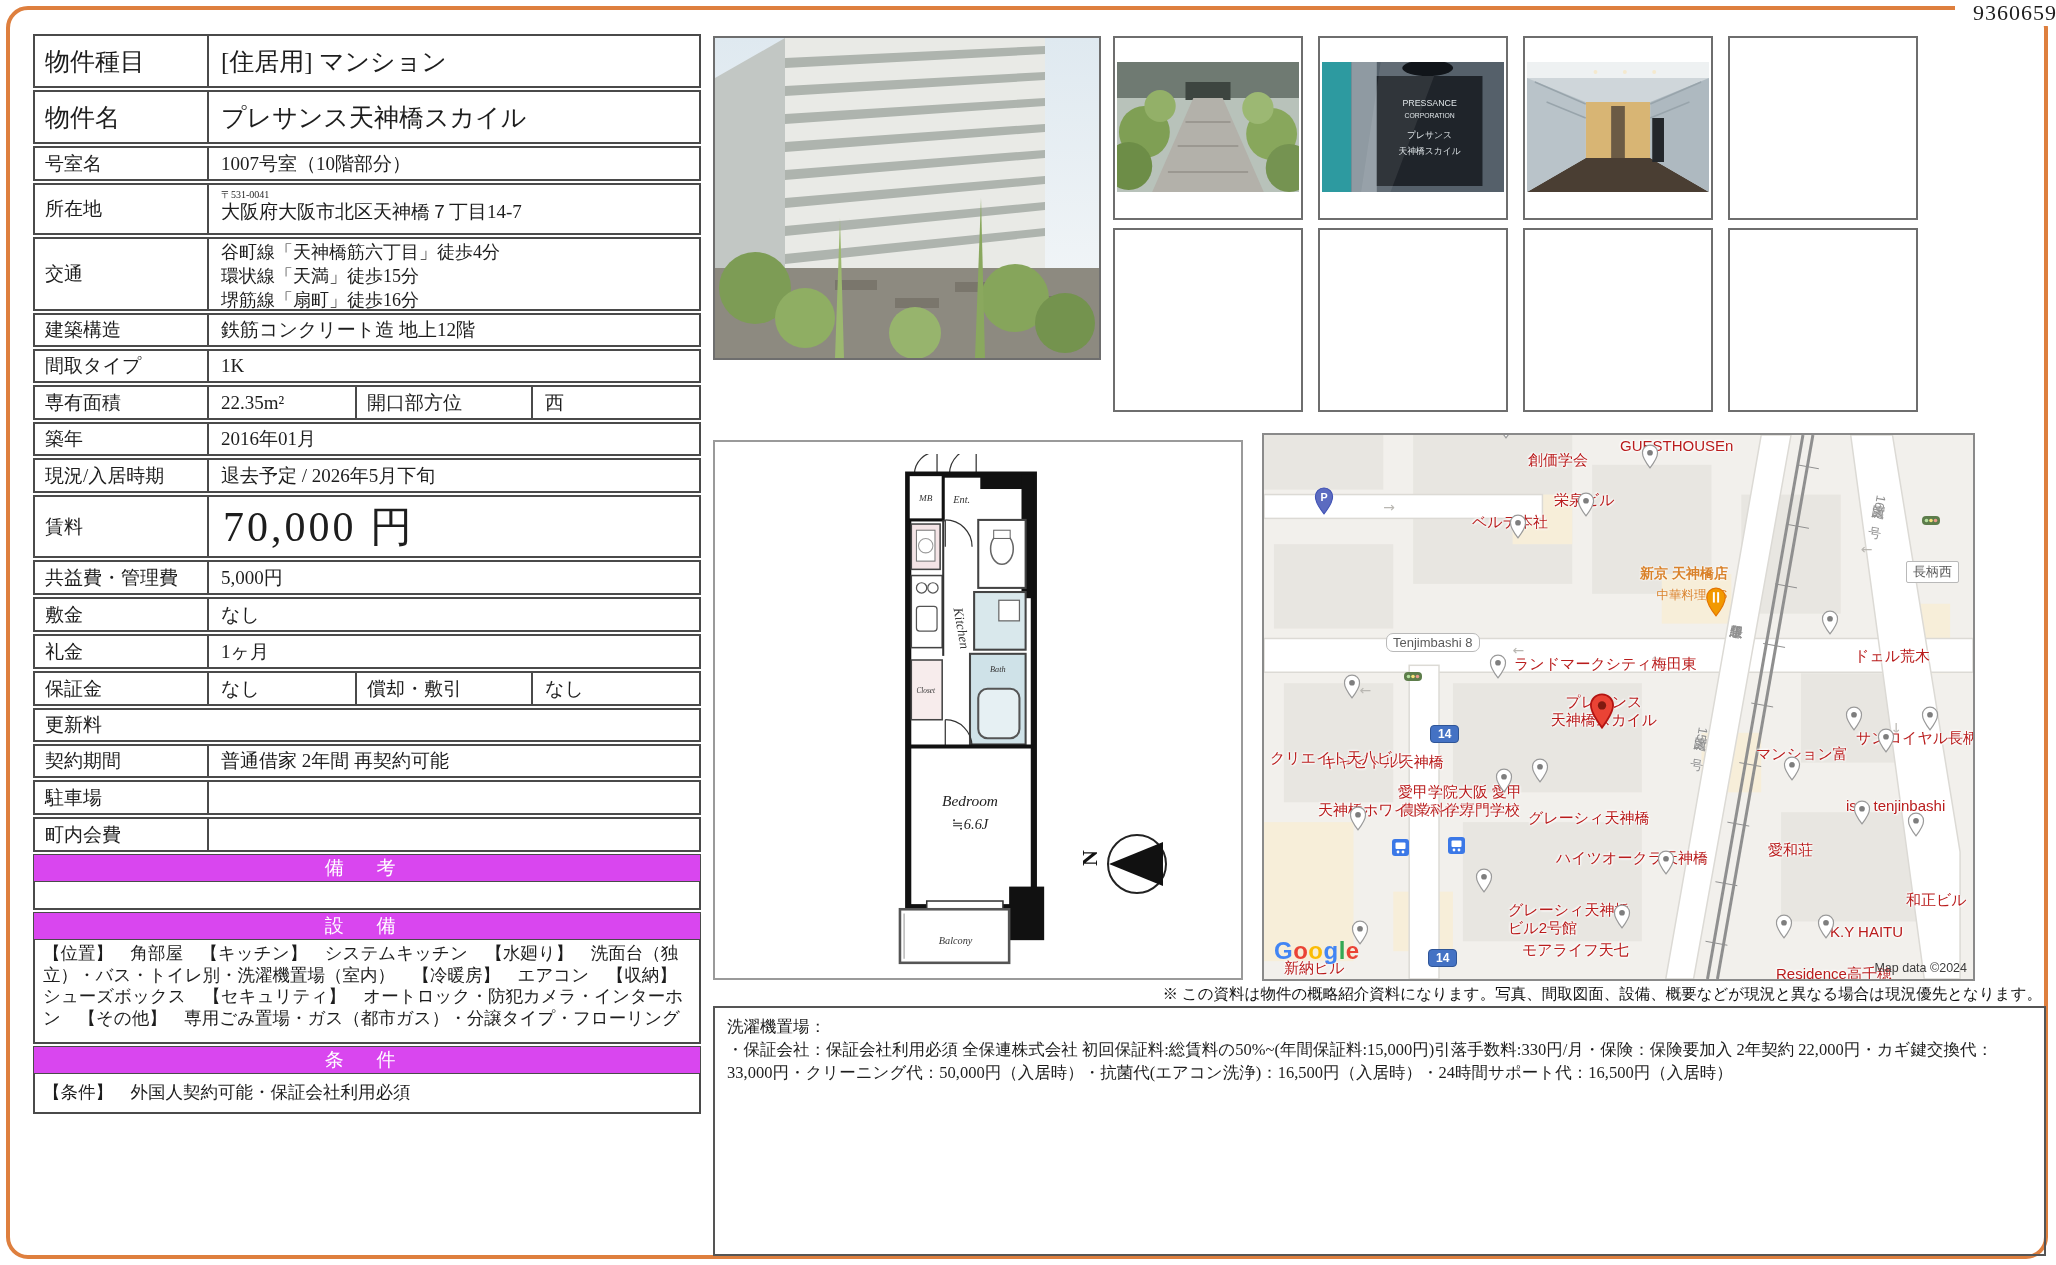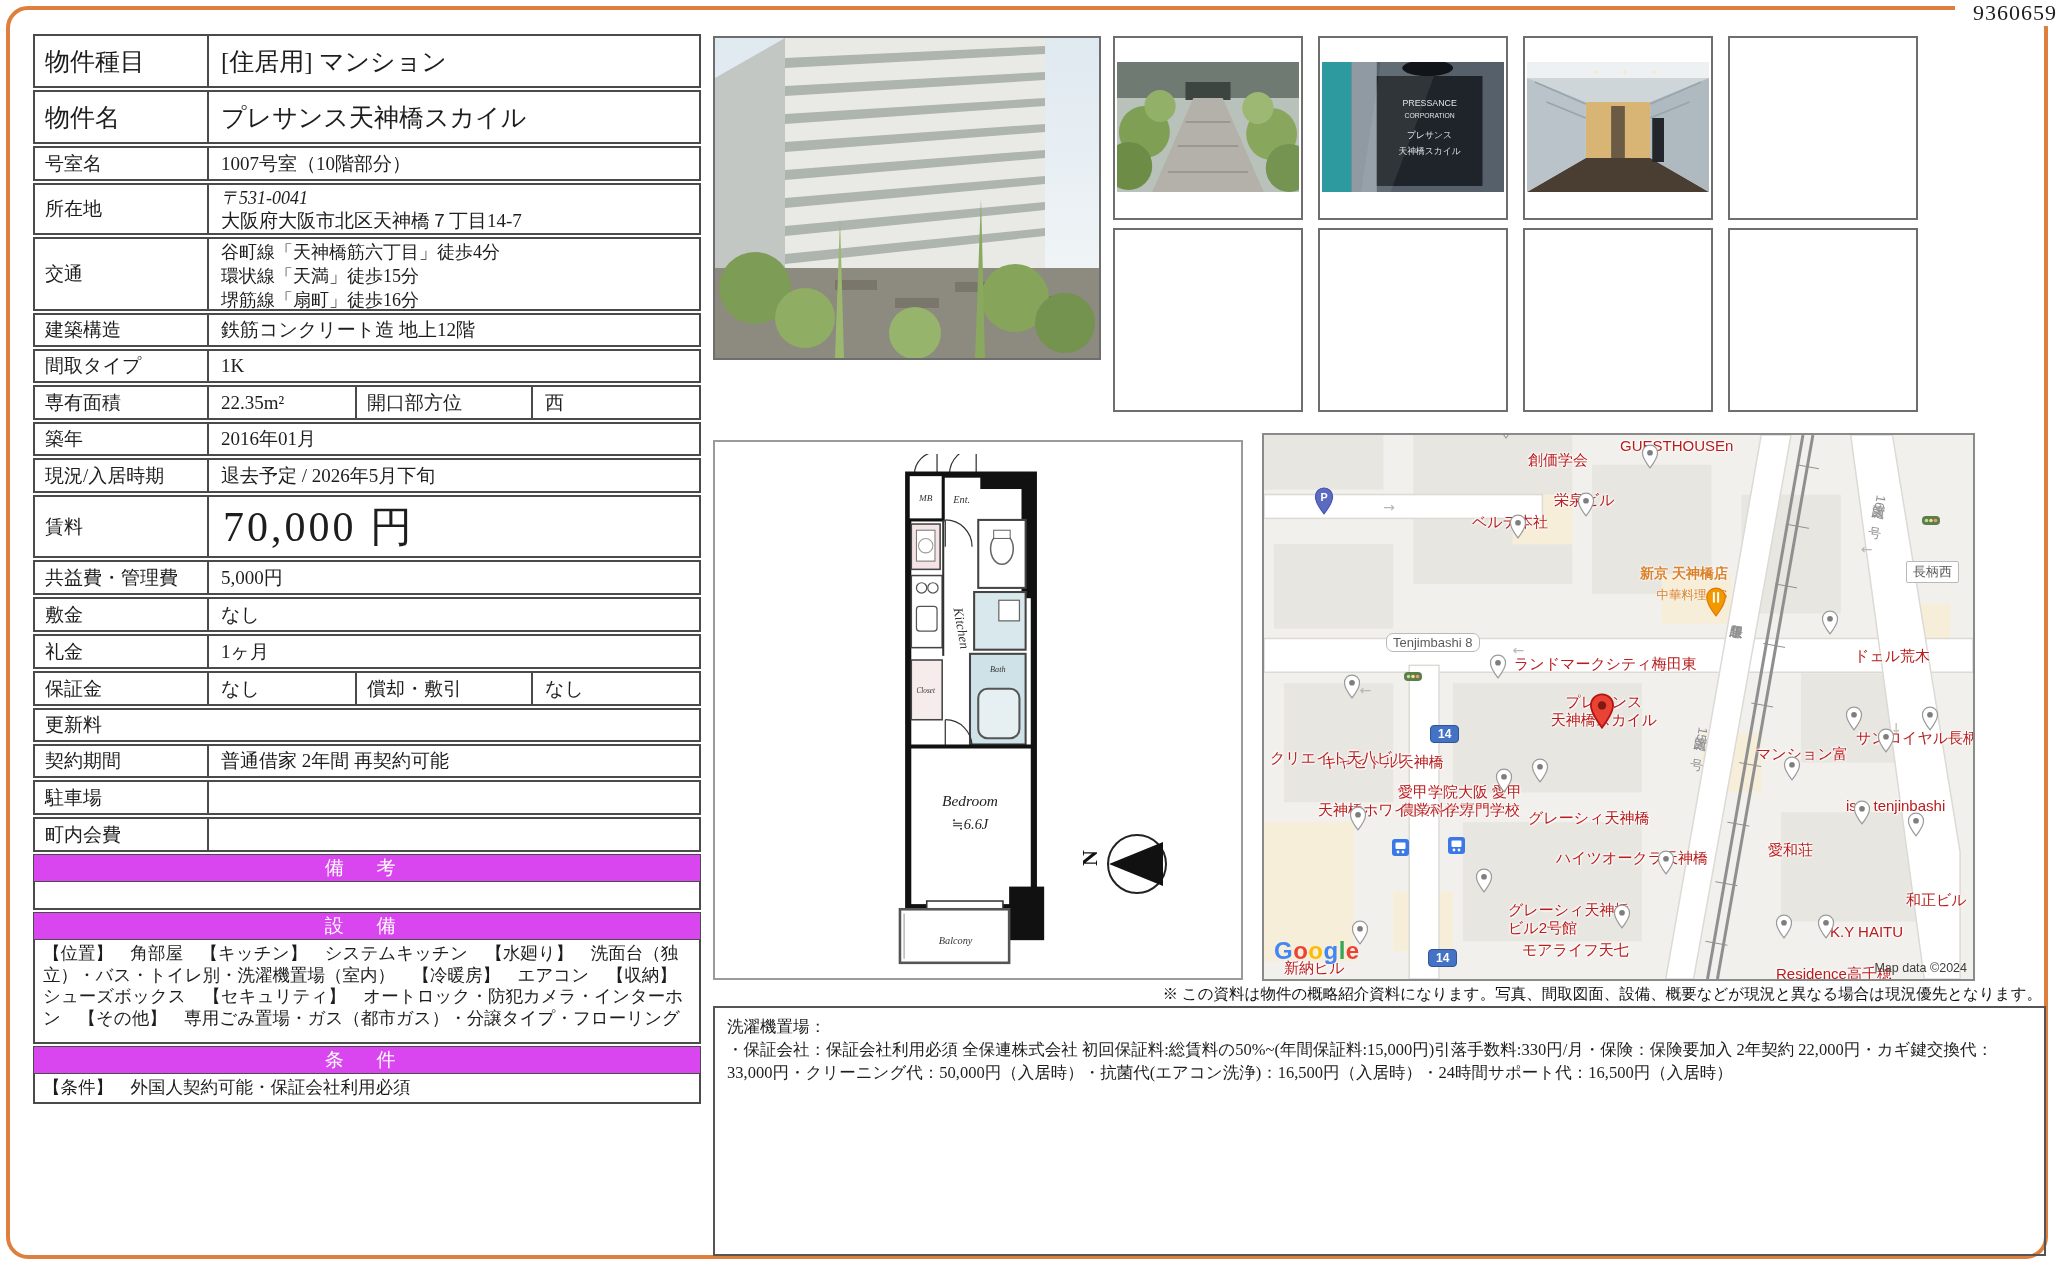--- a/index.html
+++ b/index.html
@@ -11,31 +11,31 @@
           font-size:22px;z-index:3;letter-spacing:1px;}
   
   .ptable{position:absolute;left:33px;top:34px;width:668px;}
   .trow{display:flex;border:2px solid #4a4a4a;margin-bottom:2px;background:#fff;box-sizing:border-box;align-items:stretch;}
   .tl{width:172px;flex:0 0 172px;display:flex;align-items:center;padding-left:10px;box-sizing:border-box;font-size:19px;}
   .tv{flex:1;display:flex;align-items:center;padding-left:12px;border-left:2px solid #4a4a4a;box-sizing:border-box;font-size:19px;}
   .big .tl{font-size:25px;}
   .big .tv{font-size:25px;}
   .h46{height:54px;} .h35{height:35px;} .h34{height:34px;} .h52{height:52px;} .h74{height:74px;} .h63{height:63px;}
   .stack{display:block;padding-top:2px;}
-  .stack .sm{display:block;font-size:18px;line-height:1.1;margin-top:2px;font-style:italic;}
+  .stack .sm{display:block;font-size:10px;line-height:1.1;margin-top:2px;}
   .stack .ln{display:block;font-size:19px;line-height:1.25;}
   .trans .ln{font-size:18px;line-height:1.32;}
   .cell-mid{flex:0 0 148px;display:flex;align-items:center;padding-left:12px;border-left:2px solid #4a4a4a;box-sizing:border-box;font-size:19px;}
   .cell-l2{flex:0 0 176px;display:flex;align-items:center;padding-left:10px;border-left:2px solid #4a4a4a;box-sizing:border-box;font-size:19px;}
   .rentv{font-size:42px;letter-spacing:3px;padding-left:14px;}
   .shead{height:26px;line-height:26px;background:#d946ef;color:#fff;text-align:center;font-size:19px;letter-spacing:14px;border:1px solid #4a4a4a;margin-bottom:0;}
   .sbody{border:2px solid #4a4a4a;border-top:none;background:#fff;box-sizing:border-box;font-size:17.5px;line-height:1.24;padding:3px 8px;margin-bottom:2px;}
   .sbody.empty{height:28px;}
   .sbody.equip{min-height:104px;}
-  .sbody.cond{height:30px;display:flex;align-items:center;}
+  .sbody.cond{height:40px;display:flex;align-items:center;}
   
   .bigphoto{position:absolute;left:713px;top:36px;width:388px;height:324px;border:2px solid #6e6e6e;box-sizing:border-box;background:#fff;}
   .pframe{position:absolute;border:2px solid #6e6e6e;box-sizing:border-box;background:#fff;width:190px;height:184px;}
   .pframe .ph{position:absolute;left:2px;right:2px;top:24px;height:130px;}
   .pframe svg,.bigphoto svg{display:block;width:100%;height:100%;}
   
   .planbox{position:absolute;left:713px;top:440px;width:530px;height:540px;border:2px solid #9a9a9a;box-sizing:border-box;background:#fff;}
   .planwrap{position:absolute;left:150px;top:12px;width:210px;height:515px;}
   .compass{position:absolute;left:360px;top:388px;width:110px;height:70px;}
   

